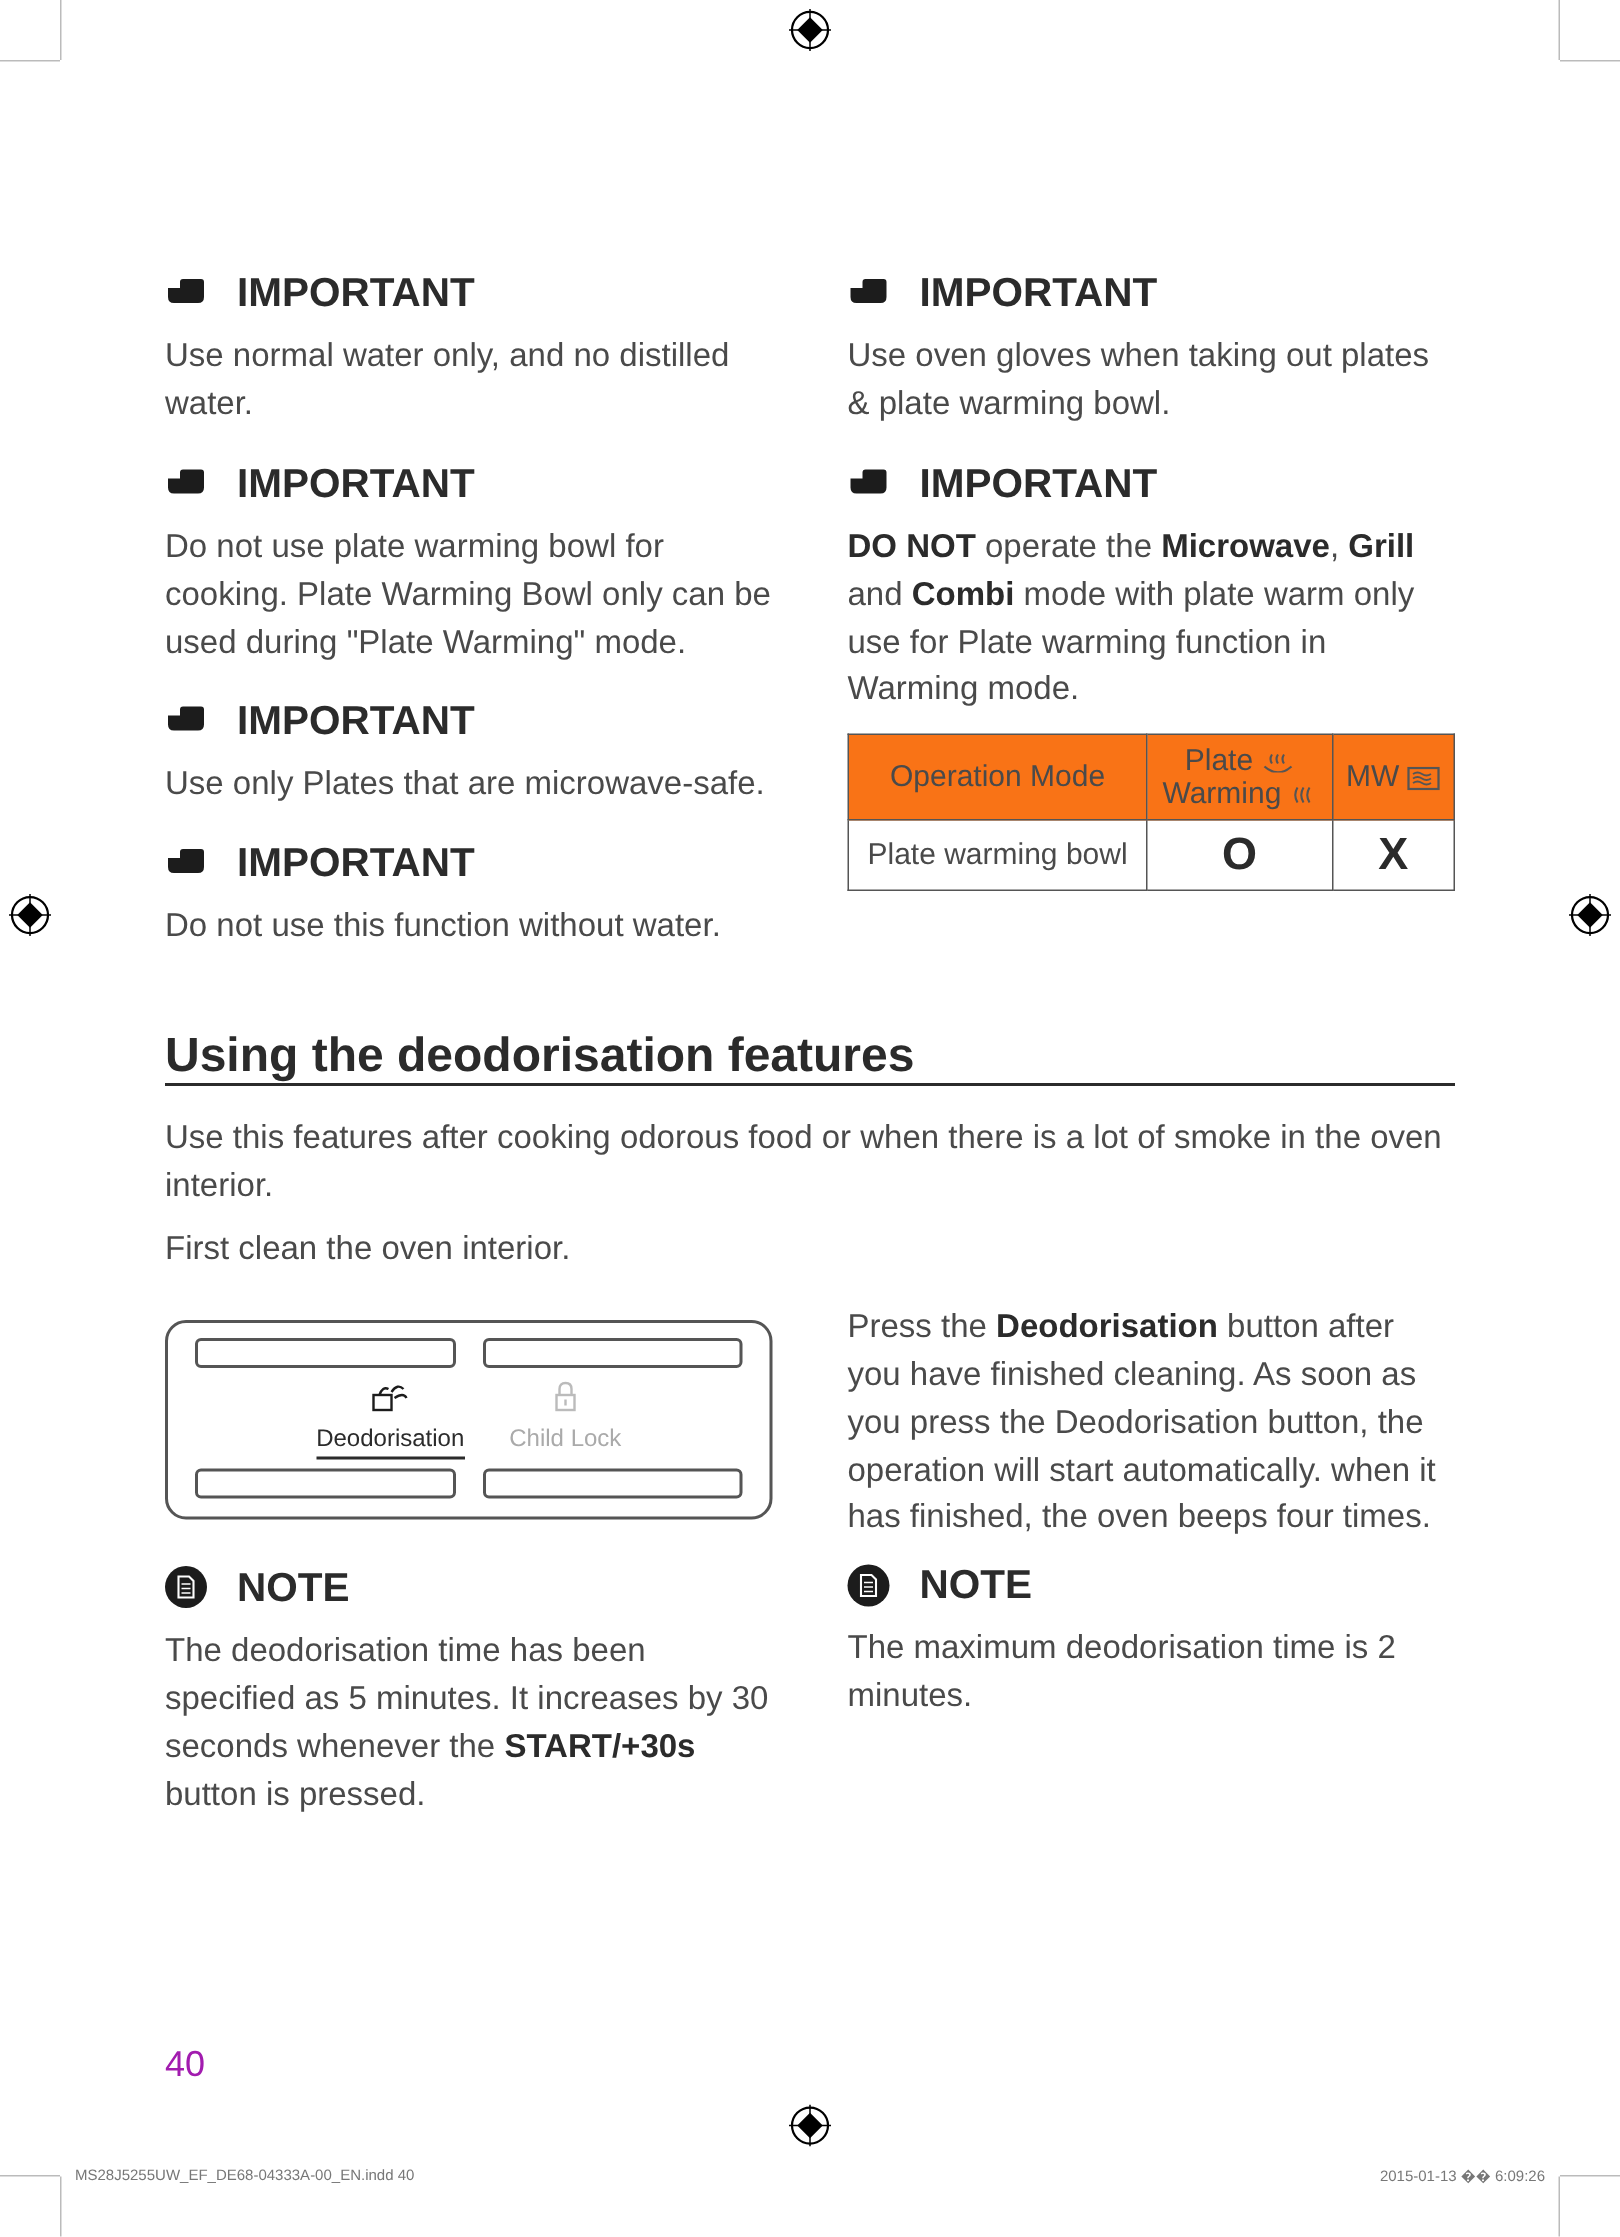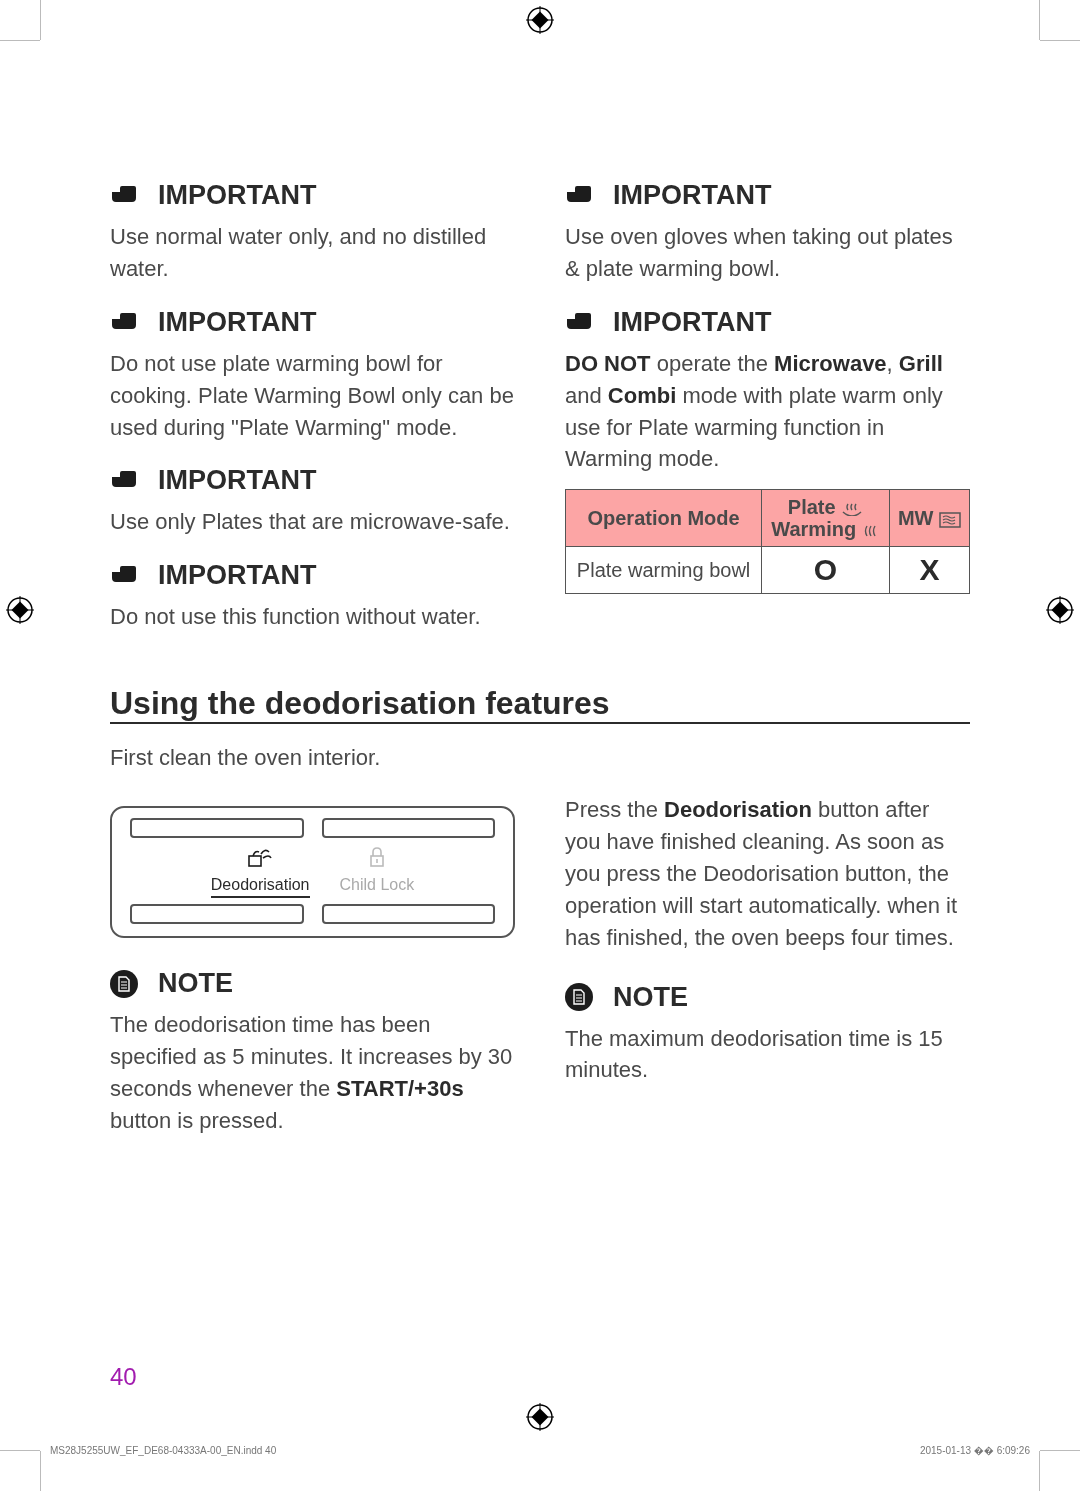--- a/index.html
+++ b/index.html
@@ -77,21 +77,21 @@
       width: 100%;
       margin-top: 14px;
     }
     table.mode-table th, table.mode-table td {
       border: 1px solid #555;
       padding: 6px 6px;
       text-align: center;
       font-size: 20px;
       color:#4a4a4a;
     }
-    table.mode-table th { background: #fca5a5; font-weight: bold; }
+    table.mode-table th { background: #f97316; font-weight: normal; }
     .th-plate { line-height: 1.1; }
     .th-icon { display:inline-flex; vertical-align:middle; }
     .big-o { font-size: 30px; font-weight: bold; color:#2b2b2b; }
     .big-x { font-size: 30px; font-weight: bold; color:#2b2b2b; }
     .panel-wrap { margin-top: 12px; margin-bottom: 30px; }
     .panel {
       border: 2px solid #555; border-radius: 14px;
       padding: 10px 18px 12px; width: 100%;
     }
     .panel-row { display:flex; gap:18px; }
@@ -260,20 +260,21 @@
             <td><span class="big-o">O</span></td>
             <td><span class="big-x">X</span></td>
           </tr>
         </tbody>
           </table>
       </div>
     </div>
   </div>
 
   <div class="section-title">Using the deodorisation features</div>
+  <div class="body-text" style="margin-bottom:10px;">Use this features after cooking odorous food or when there is a lot of smoke in the oven interior.</div>
   <div class="body-text">First clean the oven interior.</div>
 
   <div class="columns" style="margin-top:20px;">
     <div class="col">
       <div class="panel-wrap">
         <div class="panel">
           <div class="panel-row">
             <div class="panel-btn"></div>
             <div class="panel-btn"></div>
           </div>
@@ -313,37 +314,37 @@
             </span>
           <span>NOTE</span>
         </div>
         <div class="body-text">
           <span>The deodorisation time has been specified as 5 minutes. It increases by 30 seconds whenever the </span><b>START/+30s</b><span> button is pressed.</span>
         </div>
       </div>
     </div>
 
     <div class="col">
-      <div class="body-text" style="margin-bottom:28px;">
+      <div class="body-text" style="margin-bottom:14px;">
         <span>Press the </span><b>Deodorisation</b><span> button after you have finished cleaning. As soon as you press the Deodorisation button, the operation will start automatically. when it has finished, the oven beeps four times.</span>
       </div>
 
       <div class="block">
         <div class="note-head">
           <span class="note-icon">
               <svg viewBox="0 0 14 16">
                 <path d="M2 1 L9 1 L12 4 L12 15 L2 15 Z" fill="none" stroke="#fff" stroke-width="1.4"></path>
                 <line x1="4" y1="6" x2="10" y2="6" stroke="#fff"></line>
                 <line x1="4" y1="9" x2="10" y2="9" stroke="#fff"></line>
                 <line x1="4" y1="12" x2="10" y2="12" stroke="#fff"></line>
               </svg>
             </span>
           <span>NOTE</span>
         </div>
-        <div class="body-text">The maximum deodorisation time is 15 minutes.</div>
+        <div class="body-text">The maximum deodorisation time is 2 minutes.</div>
       </div>
     </div>
   </div>
 
 </div>
 
 <div class="footer-area">40</div>
 
 <div class="footer-line">
   <span>MS28J5255UW_EF_DE68-04333A-00_EN.indd   40</span>

